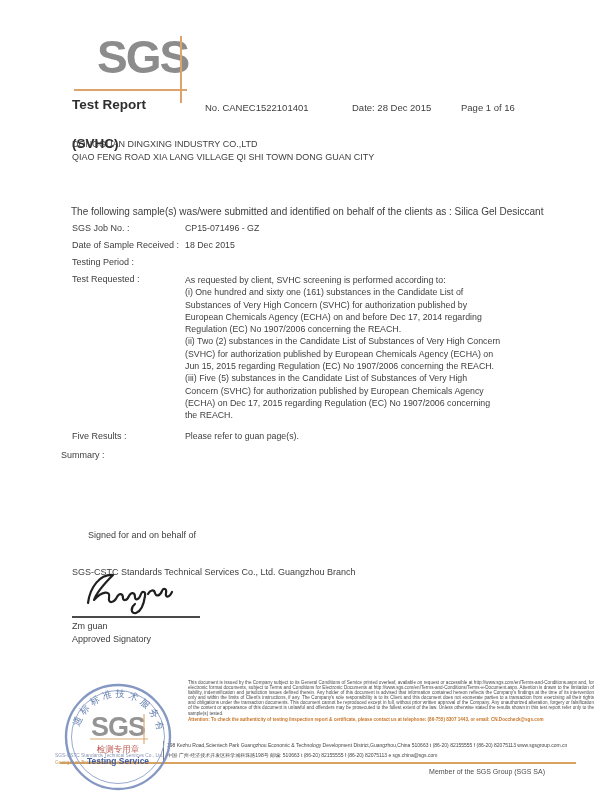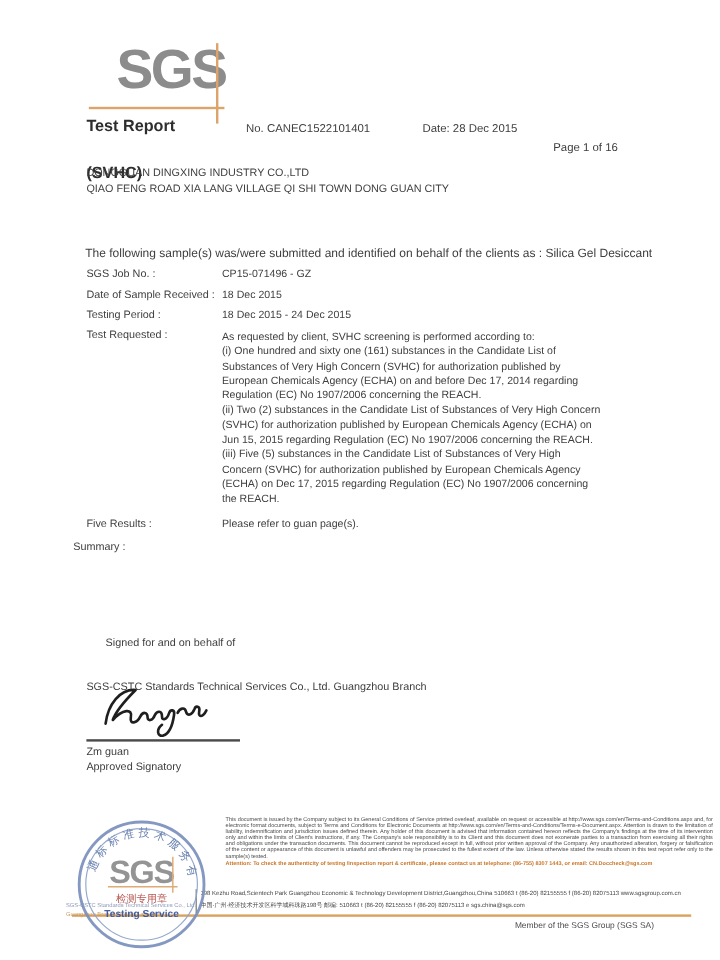--- a/index.html
+++ b/index.html
@@ -12,21 +12,21 @@
   
   .logo-text { left:97px; top:30px; font-size:46px; font-weight:bold; color:#8c8c8c; letter-spacing:-2px; }
   .logo-underline { left:74px; top:89px; width:113px; height:2px; background:#dca36a; }
   .logo-vline { left:180px; top:36px; width:2px; height:67px; background:#dca36a; }
 
   
   .title { left:72px; top:97px; font-size:13.5px; font-weight:bold; color:#2e2e2e; }
   .subtitle { left:72px; top:136px; font-size:13.5px; font-weight:bold; color:#2e2e2e; }
   .report-no { left:205px; top:102px; font-size:9.5px; }
   .report-date { left:352px; top:102px; font-size:9.5px; }
-  .report-page { left:461px; top:118px; font-size:9.5px; }
+  .report-page { left:461px; top:102px; font-size:9.5px; }
 
   .client-name { left:72px; top:139px; font-size:9px; }
   .client-address { left:72px; top:152px; font-size:9px; }
 
   .intro { left:71px; top:206px; font-size:10px; }
 
   .field-label { left:72px; font-size:9px; width:112px; }
   .field-value { left:185px; font-size:8.8px; width:382px; }
   .prewrap { white-space:pre-line; line-height:12.3px; }
   .fr0 { top:223px; } .fr1 { top:240px; } .fr2 { top:257px; }
@@ -79,21 +79,20 @@
 
   <div class="abs intro">The following sample(s) was/were submitted and identified on behalf of the clients as : Silica Gel Desiccant</div>
 
   <div class="abs field-label fr0">SGS Job No. :</div>
   <div class="abs field-value fr0">CP15-071496 - GZ</div>
 
   <div class="abs field-label fr1">Date of Sample Received :</div>
   <div class="abs field-value fr1">18 Dec 2015</div>
 
   <div class="abs field-label fr2">Testing Period :</div>
-  <div class="abs field-value fr2">18 Dec 2015 - 24 Dec 2015</div>
 
   <div class="abs field-label fr3">Test Requested :</div>
   <div class="abs field-value fr3 prewrap">As requested by client, SVHC screening is performed according to:
 (i) One hundred and sixty one (161) substances in the Candidate List of
 Substances of Very High Concern (SVHC) for authorization published by
 European Chemicals Agency (ECHA) on and before Dec 17, 2014 regarding
 Regulation (EC) No 1907/2006 concerning the REACH.
 (ii) Two (2) substances in the Candidate List of Substances of Very High Concern
 (SVHC) for authorization published by European Chemicals Agency (ECHA) on
 Jun 15, 2015 regarding Regulation (EC) No 1907/2006 concerning the REACH.

